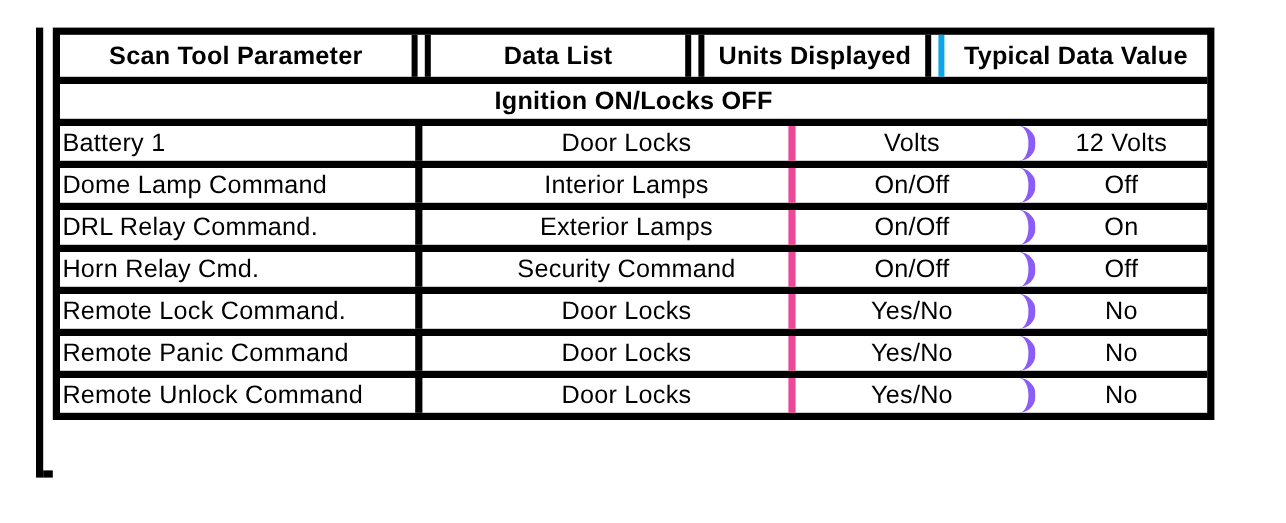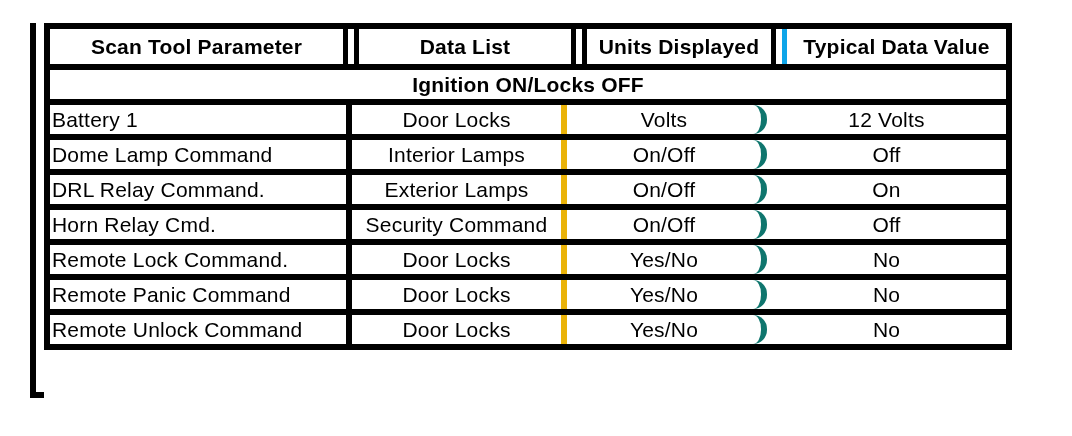--- a/index.html
+++ b/index.html
@@ -52,22 +52,22 @@
   .h2 { width: 222px; margin-left: 6px; border-left: 5px solid #000; border-right: 5px solid #000; }
   .h3 { width: 194px; margin-left: 6px; border-left: 5px solid #000; border-right: 5px solid #000; }
   .h4 { flex: 1;     margin-left: 6px; border-left: 5px solid #0ea5e9; }
   
   .section-row {
     font-weight: bold;
     justify-content: center;
   }
   
   .c1 { width: 302px; border-right: 6px solid #000; justify-content: flex-start; padding-left: 2px; }
-  .c2 { width: 215px; border-right: 6px solid #eab308; }
-  .c3 { width: 200px; border-right: 6px solid #0f766e; border-radius: 14px; }
+  .c2 { width: 276px; border-right: 6px solid #ec4899; margin-left: 35px; }
+  .c3 { width: 200px; border-right: 6px solid #8b5cf6; border-radius: 14px; }
   .c4 { flex: 1; }
 </style>
 </head>
 <body>
 
 <div class="left-edge-bar"></div>
 <div class="bottom-edge-connector"></div>
 
 <div class="scan-table">
 

